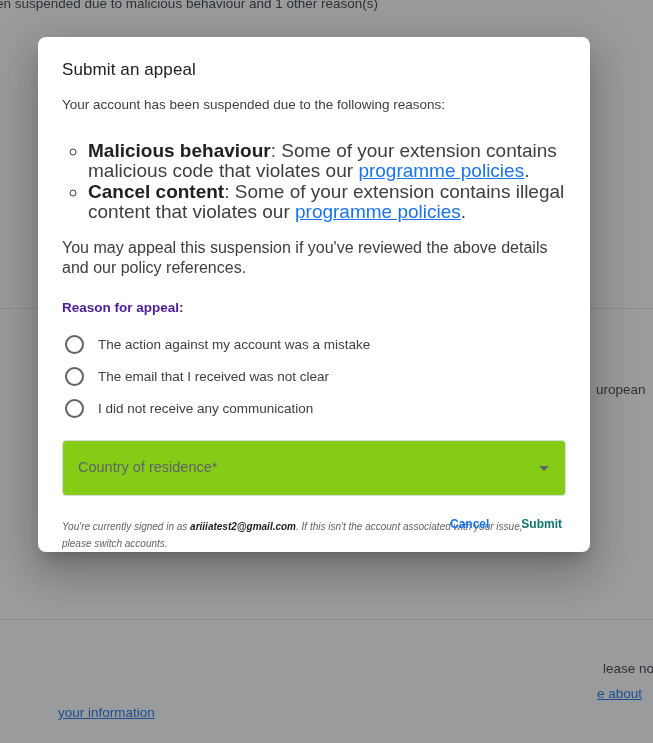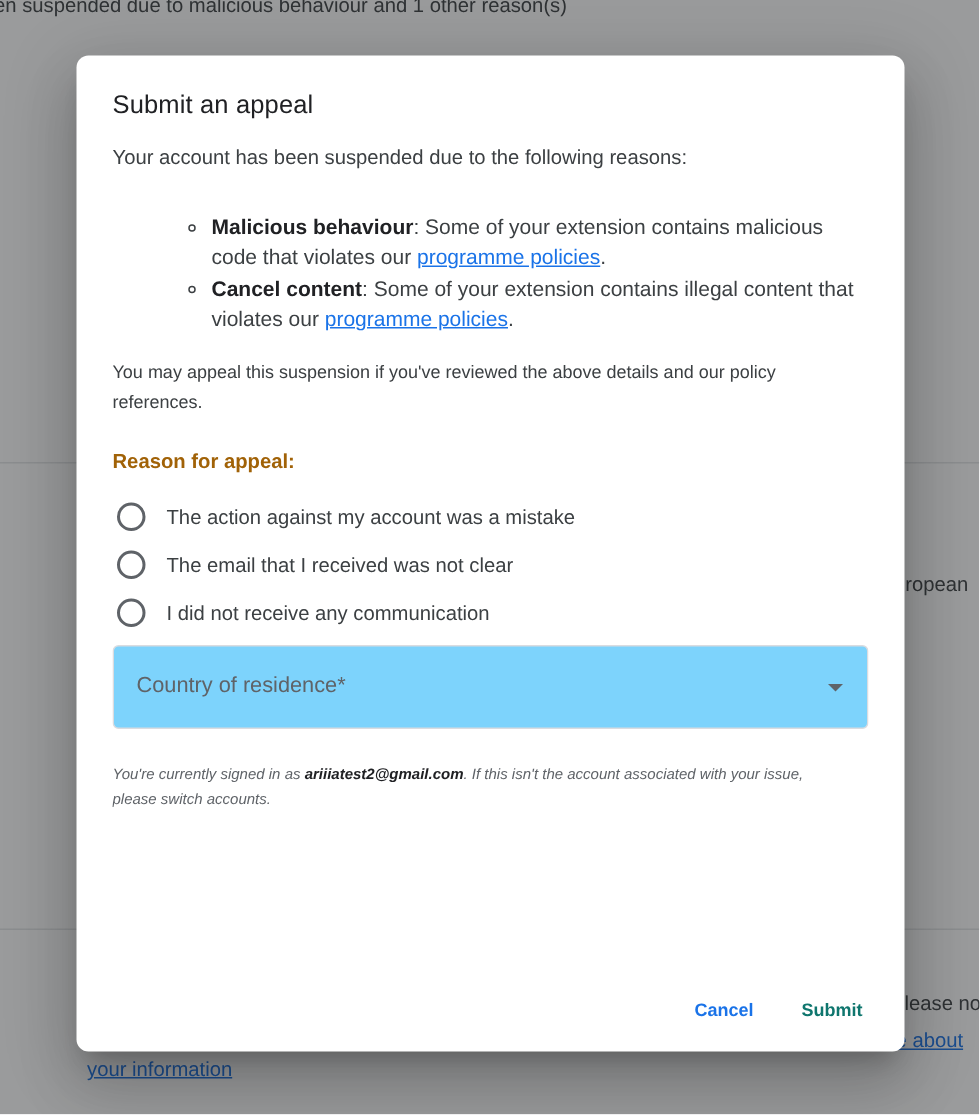--- a/index.html
+++ b/index.html
@@ -73,24 +73,24 @@
   
   .scrim {
     position: absolute;
     inset: 0;
     background: rgba(32, 33, 36, 0.45);
   }
 
   
   .dialog {
     position: absolute;
-    left: 51px;
+    left: 38px;
     top: 37px;
     width: 552px;
-    height: 664px;
+    height: 515px;
     background: #ffffff;
     border-radius: 8px;
     box-shadow: 0 11px 15px -7px rgba(0,0,0,.2), 0 24px 38px 3px rgba(0,0,0,.14), 0 9px 46px 8px rgba(0,0,0,.12);
     overflow: hidden;
   }
   .dialog-title {
     position: absolute;
     left: 24px;
     top: 23px;
     font-size: 17px;
@@ -110,41 +110,40 @@
     color: #3c4043;
     line-height: 20px;
     margin: 0 0 26px 0;
   }
   ul.reasons {
     list-style: circle;
     margin: 0 0 16px 0;
     padding-left: 26px;
   }
   ul.reasons li {
-    font-size: 14px;
+    font-size: 19px;
     color: #3c4043;
     line-height: 20px;
     margin-bottom: 1px;
-    margin-left: 40px;
   }
   ul.reasons li b { color: #202124; font-weight: bold; }
   a.inline-link {
     color: #1a73e8;
     text-decoration: underline;
     cursor: pointer;
   }
   .appeal-note {
-    font-size: 12px;
+    font-size: 16px;
     color: #3c4043;
     line-height: 20px;
     margin: 0 0 22px 0;
   }
   .reason-label {
     font-size: 13.5px;
-    color: #a16207;
+    color: #4c1d95;
     font-weight: bold;
     margin: 0 0 14px 0;
   }
 
   
   .radio-row {
     display: flex;
     align-items: center;
     height: 31px;
     margin-bottom: 1px;
@@ -160,26 +159,26 @@
     flex: 0 0 auto;
   }
   .radio-label {
     font-size: 13.5px;
     color: #3c4043;
   }
 
   
   .field-select {
     position: relative;
-    margin-top: 6px;
+    margin-top: 16px;
     width: 504px;
     height: 56px;
     border: 1px solid #dadce0;
     border-radius: 4px;
-    background: #7dd3fc;
+    background: #84cc16;
     cursor: pointer;
   }
   .field-select .placeholder {
     position: absolute;
     left: 15px;
     top: 18px;
     font-size: 14.5px;
     color: #5f6368;
   }
   .caret {

